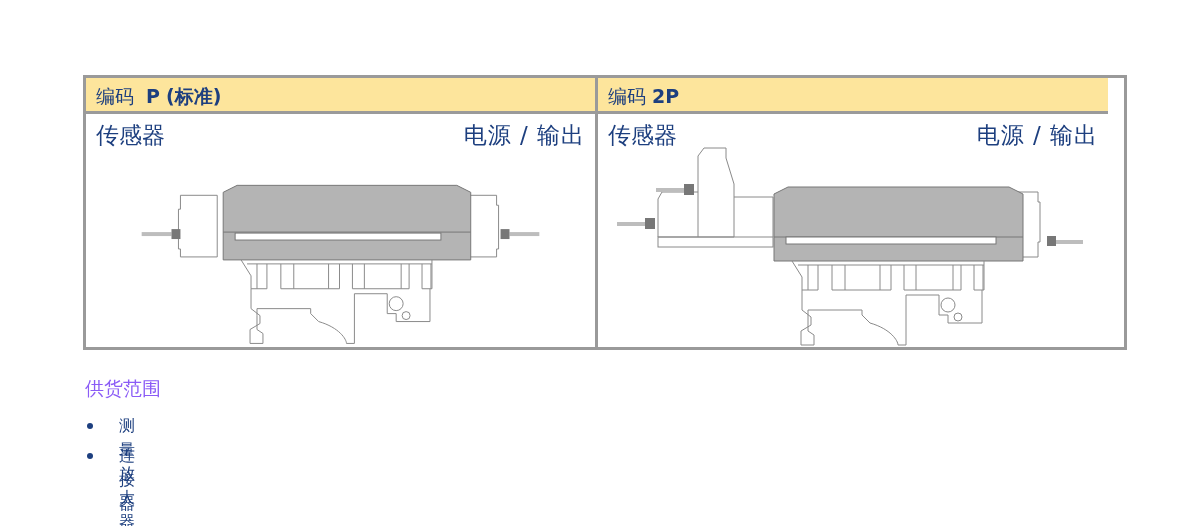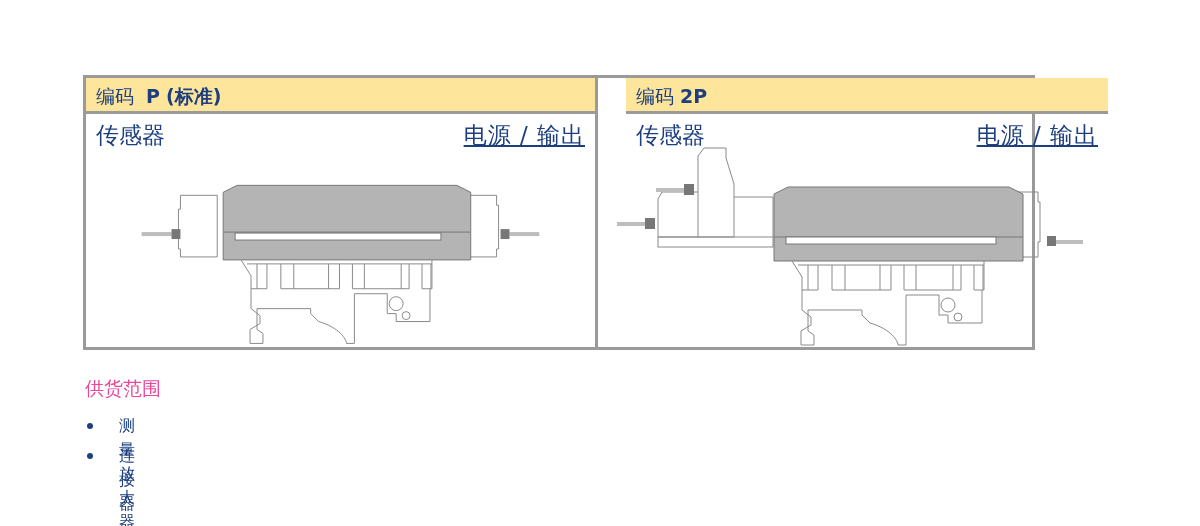--- a/index.html
+++ b/index.html
@@ -1,31 +1,31 @@
 <!DOCTYPE html>
 <html><head>
 <meta charset="utf-8">
 <style>
   html, body { margin:0; padding:0; background:#ffffff; }
   body { width:1200px; height:526px; position:relative; overflow:hidden;
          font-family:"DejaVu Sans","Liberation Sans",sans-serif; color:#1d3f7f; }
-  .tbl { position:absolute; left:83px; top:75px; width:952px; height:275px;
+  .tbl { position:absolute; left:83px; top:75px; width:1044px; height:275px;
          box-sizing:border-box; border:3px solid #9a9a9a; background:#fff; }
   .col { position:absolute; top:0; height:100%; box-sizing:border-box; }
   .col.left { left:0; width:512px; border-right:3px solid #9a9a9a; }
-  .col.right { left:512px; width:510px;padding-left:28px; }
+  .col.right { left:512px; width:510px; }
   .hdr { height:36px; background:#fde59c; border-bottom:3px solid #9a9a9a;
          box-sizing:border-box; font-size:19px; line-height:36px; padding-left:10px;
          color:#1d3f7f; }
   .hdr b { font-weight:bold; }
   .labels { position:relative; height:30px; font-size:23px; }
   .lbl-l { position:absolute; left:10px; top:6px; }
-  .lbl-r { position:absolute; right:10px; top:6px; letter-spacing:1px;text-decoration:underline; }
+  .lbl-r { position:absolute; right:10px; top:6px; letter-spacing:1px; }
   .diagram { position:absolute; left:0; top:66px; width:100%; height:204px; }
-  .supply { position:absolute; left:85px; top:376px; font-size:19px; color:#ec4899; }
+  .supply { position:absolute; left:85px; top:376px; font-size:19px; color:#8b5cf6; }
   .items { position:absolute; left:85px; top:414px; font-size:16px; color:#1d3f7f; }
   .item { height:30px; line-height:24px; position:relative; }
   .bullet { position:absolute; left:2px; top:9px; width:6px; height:6px; border-radius:50%; background:#1d3f7f; }
   .itxt { position:absolute; left:34px; top:0; }
 </style>
 </head>
 <body>
 
 <div class="tbl">
 

